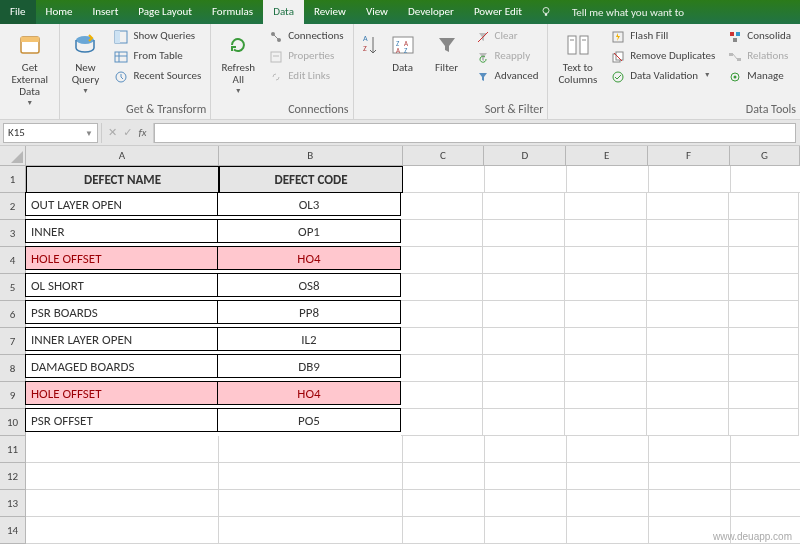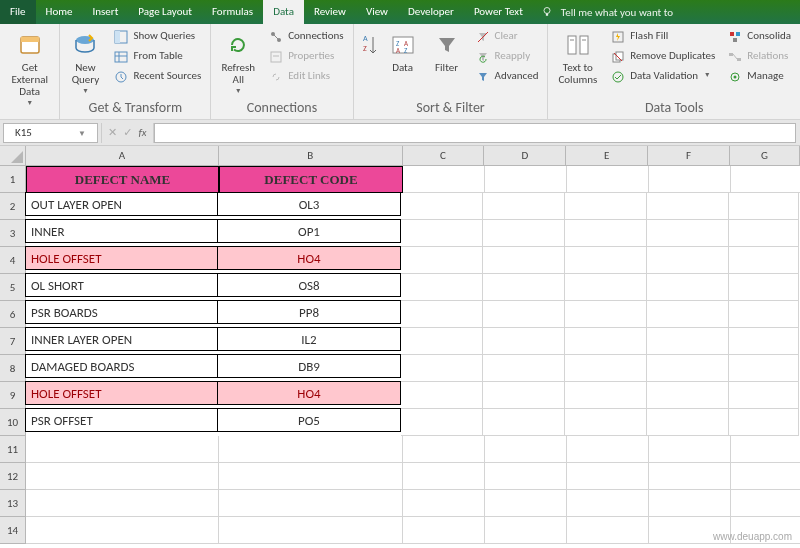--- a/index.html
+++ b/index.html
@@ -3,40 +3,40 @@
 <meta charset="utf-8">
 <style>
   * { box-sizing: border-box; margin: 0; padding: 0; }
   body { font-family: "Segoe UI", Calibri, sans-serif; font-size: 12px; background: #fff; color: #333; width: 800px; height: 548px; overflow: hidden; position: relative; }
   
   
   .menubar { height: 24px; background: linear-gradient(#2b7b1a, #217346); display: flex; align-items: stretch; color: #fff; font-size: 11px; }
   .menubar .tab { padding: 5px 10px 4px; cursor: pointer; }
   .menubar .tab.file { background: #1a5a34; }
   .menubar .tab.active { background: #f1f1f1; color: #217346; }
-  .menubar .tell { padding: 5px 8px; display: flex; align-items: center; gap: 8px; opacity: .9; }
+  .menubar .tell { padding: 5px 8px; display: flex; align-items: center; gap: 20px; opacity: .9; }
   .menubar .tell .bulb { width: 12px; height: 12px; }
   
   
   .ribbon { height: 96px; background: #f1f1f1; border-bottom: 1px solid #d4d4d4; display: flex; align-items: stretch; font-size: 11px; color: #444; }
   .group { border-right: 1px solid #d4d4d4; display: flex; flex-direction: column; padding: 2px 4px 0; }
   .group-body { flex: 1; display: flex; align-items: flex-start; gap: 2px; }
-  .group-label { text-align: center; font-size: 14px; color: #666; padding: 2px 0 3px; }
+  .group-label { text-align: right; font-size: 12px; color: #666; padding: 2px 0 3px; }
   .bigbtn { display: flex; flex-direction: column; align-items: center; justify-content: flex-start; padding: 4px 6px 2px; gap: 2px; cursor: pointer; text-align: center; line-height: 1.1; }
   .bigbtn .ic { width: 30px; height: 30px; display: flex; align-items: center; justify-content: center; }
   .bigbtn .lbl { font-size: 11px; }
   .bigbtn .drop { font-size: 8px; color: #666; margin-top: -2px; }
   .smallstack { display: flex; flex-direction: column; gap: 2px; padding: 2px 2px; }
   .smallbtn { display: flex; gap: 4px; padding: 1px 3px; cursor: pointer; white-space: nowrap; }
   .smallbtn.disabled { color: #aaa; }
   .smallbtn .ic { width: 16px; height: 16px; display: flex; align-items: center; justify-content: center; }
   
   
   .fbar { height: 26px; background: #e6e6e6; border-bottom: 1px solid #ccc; display: flex; align-items: center; }
-  .namebox { width: 95px; height: 20px; margin: 0 3px; background: #fff; border: 1px solid #b7b7b7; display: flex; align-items: center; padding: 0 11px; font-size: 11px; }
+  .namebox { width: 95px; height: 20px; margin: 0 3px; background: #fff; border: 1px solid #b7b7b7; display: flex; align-items: center; padding: 0 4px; font-size: 11px; }
   .namebox .dd { margin-left: auto; font-size: 8px; color: #888; }
   .fx-btns { display: flex; align-items: center; gap: 6px; padding: 0 6px; border-left: 1px solid #ccc; border-right: 1px solid #ccc; height: 20px; color: #aaa; font-size: 11px; }
   .fx-btns .fx { font-style: italic; color: #666; }
   .formula-input { flex: 1; height: 20px; background: #fff; border: 1px solid #b7b7b7; margin-right: 4px; }
 
   
   .grid-wrap { position: relative; background: #fff; }
   .col-headers { display: flex; height: 20px; background: #e6e6e6; border-bottom: 1px solid #b7b7b7; }
   .colh, .sel-all, .rowh { display: flex; align-items: center; justify-content: center; font-size: 11px; color: #444; background: #e6e6e6; border-right: 1px solid #b7b7b7; }
   .sel-all { width: 26px; background: #e6e6e6; position: relative; }
@@ -45,21 +45,21 @@
   .row-headers { display: flex; flex-direction: column; }
   .rowh { height: 27px; width: 26px; border-bottom: 1px solid #b7b7b7; }
   .cells { position: relative; }
   .row { display: flex; height: 27px; }
   .cell { border-right: 1px solid #d4d4d4; border-bottom: 1px solid #d4d4d4; padding: 0 5px; display: flex; align-items: center; font-size: 13px; font-family: Calibri, sans-serif; }
   .cA { width: 193px; }
   .cB { width: 184px; justify-content: center; }
   .cC, .cD, .cE, .cF { width: 82px; }
   .cG { width: 70px; }
   
-  .hdr { background: #ec4899; font-weight: bold; border: 1px solid #000 !important; font-family: Liberation Serif, serif; }
+  .hdr { background: #e5e5e5; font-weight: bold; border: 1px solid #000 !important; }
   .hdr.cA { justify-content: center; }
   
   .tbl { border: 1px solid #000 !important; margin: -1px 0 0 -1px; height: 24px; }
   .pink { background: #ffc7ce; }
   .pink .txt, .pink { color: #9c0006; }
   
   .watermark { position: absolute; right: 8px; bottom: 6px; font-size: 10px; color: #aaa; font-family: Arial, sans-serif; }
 </style>
 </head>
 <body>
@@ -67,21 +67,21 @@
 <div class="menubar">
   <div class="tab file">File</div>
   <div class="tab">Home</div>
   <div class="tab">Insert</div>
   <div class="tab">Page Layout</div>
   <div class="tab">Formulas</div>
   <div class="tab active">Data</div>
   <div class="tab">Review</div>
   <div class="tab">View</div>
   <div class="tab">Developer</div>
-  <div class="tab">Power Text</div>
+  <div class="tab">Power Edit</div>
   <div class="tell">
     <svg class="bulb" viewBox="0 0 16 16">
         <circle cx="8" cy="6" r="4" fill="none" stroke="#fff" stroke-width="1.2"></circle>
         <rect x="6.5" y="10" width="3" height="3" fill="#fff"></rect>
       </svg>
     <span>Tell me what you want to</span>
   </div>
 </div>
 
 <div class="ribbon">

